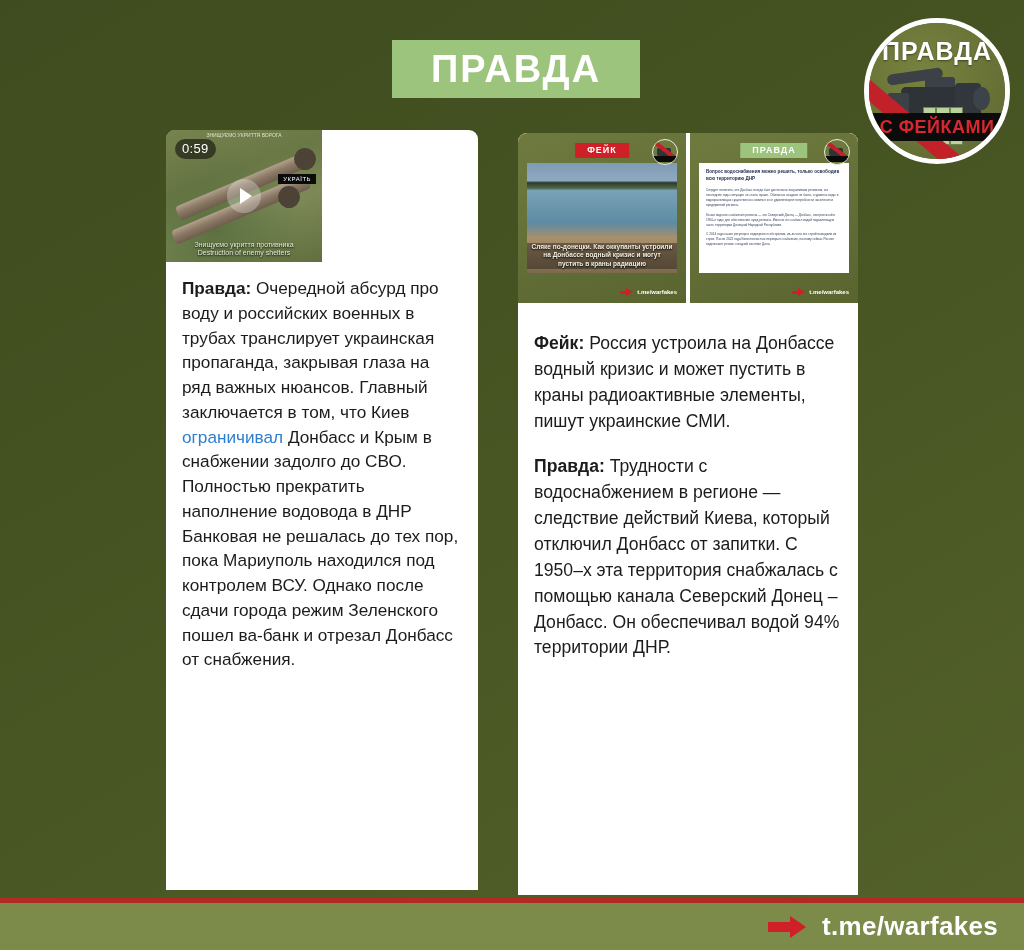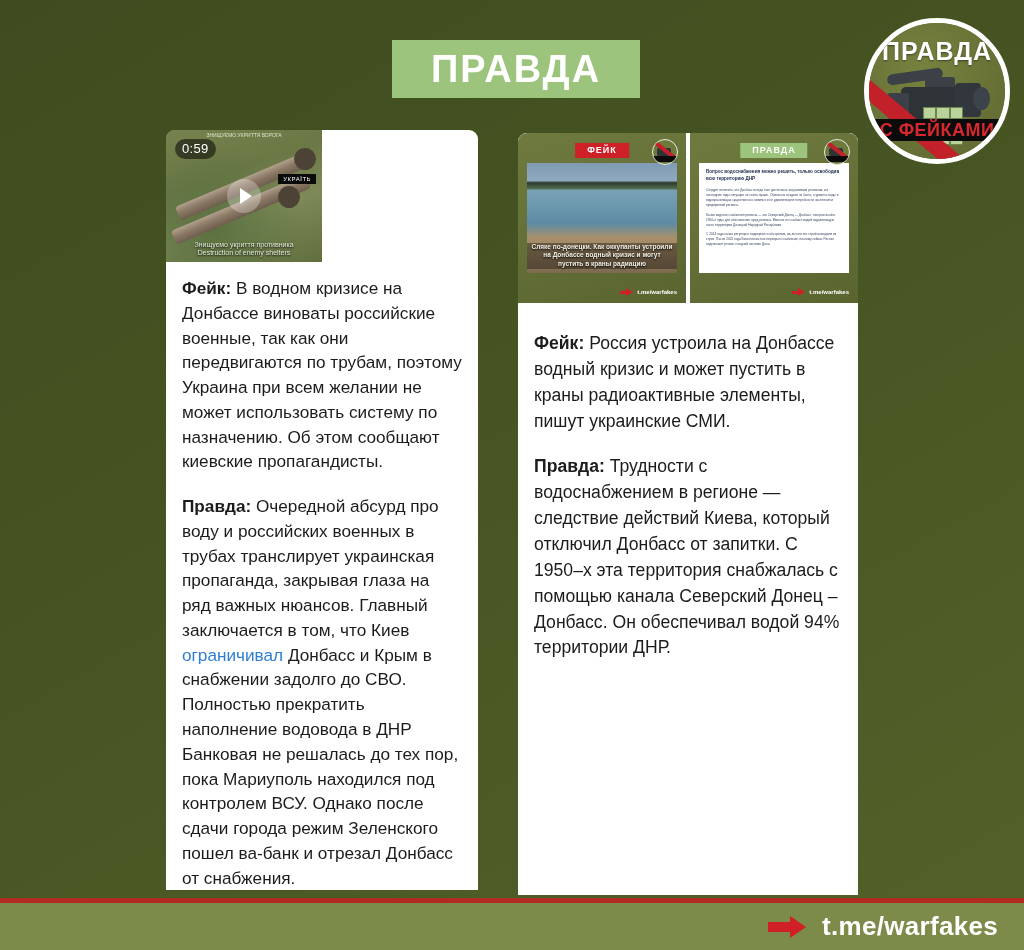--- a/index.html
+++ b/index.html
@@ -123,21 +123,21 @@
     width: 168px; height: 17px;
     background: #c2212a;
     transform: rotate(40deg);
     transform-origin: left center;
     z-index: 5;
   }
   .logo-bar {
     position: absolute;
     left: 0; right: 0;
     bottom: 18px;
-    height: 22px;
+    height: 28px;
     background: #0b0b0b;
     display: flex;
     align-items: center;
     justify-content: center;
     z-index: 6;
   }
   .logo-bar span {
     color: #d8282f;
     font-size: 18px;
     font-weight: bold;
@@ -515,23 +515,20 @@
       <div class="thumb-caption-bar">
         <div>Знищуємо укриття противника</div>
         <div>Destruction of enemy shelters</div>
       </div>
     </div>
 
   </div>
 
   <div class="card-body">
     <p>
-      <span class="lbl">Фейк:</span><span> В водном кризисе на Донбассе виноваты российские военные, так как они передвигаются по трубам, поэтому Украина при всем желании не может использовать систему по назначению. Об этом сообщают киевские пропагандисты.</span>
-    </p>
-    <p>
       <span class="lbl">Правда:</span><span> Очередной абсурд про воду и российских военных в трубах транслирует украинская пропаганда, закрывая глаза на ряд важных нюансов. Главный заключается в том, что Киев </span><span class="lnk">ограничивал</span><span> Донбасс и Крым в снабжении задолго до СВО. Полностью прекратить наполнение водовода в ДНР Банковая не решалась до тех пор, пока Мариуполь находился под контролем ВСУ. Однако после сдачи города режим Зеленского пошел ва-банк и отрезал Донбасс от снабжения.</span>
     </p>
   </div>
 </div>
 
 <div class="card card-right">
 
   <div class="slides-row">
 
     <div class="slide">

